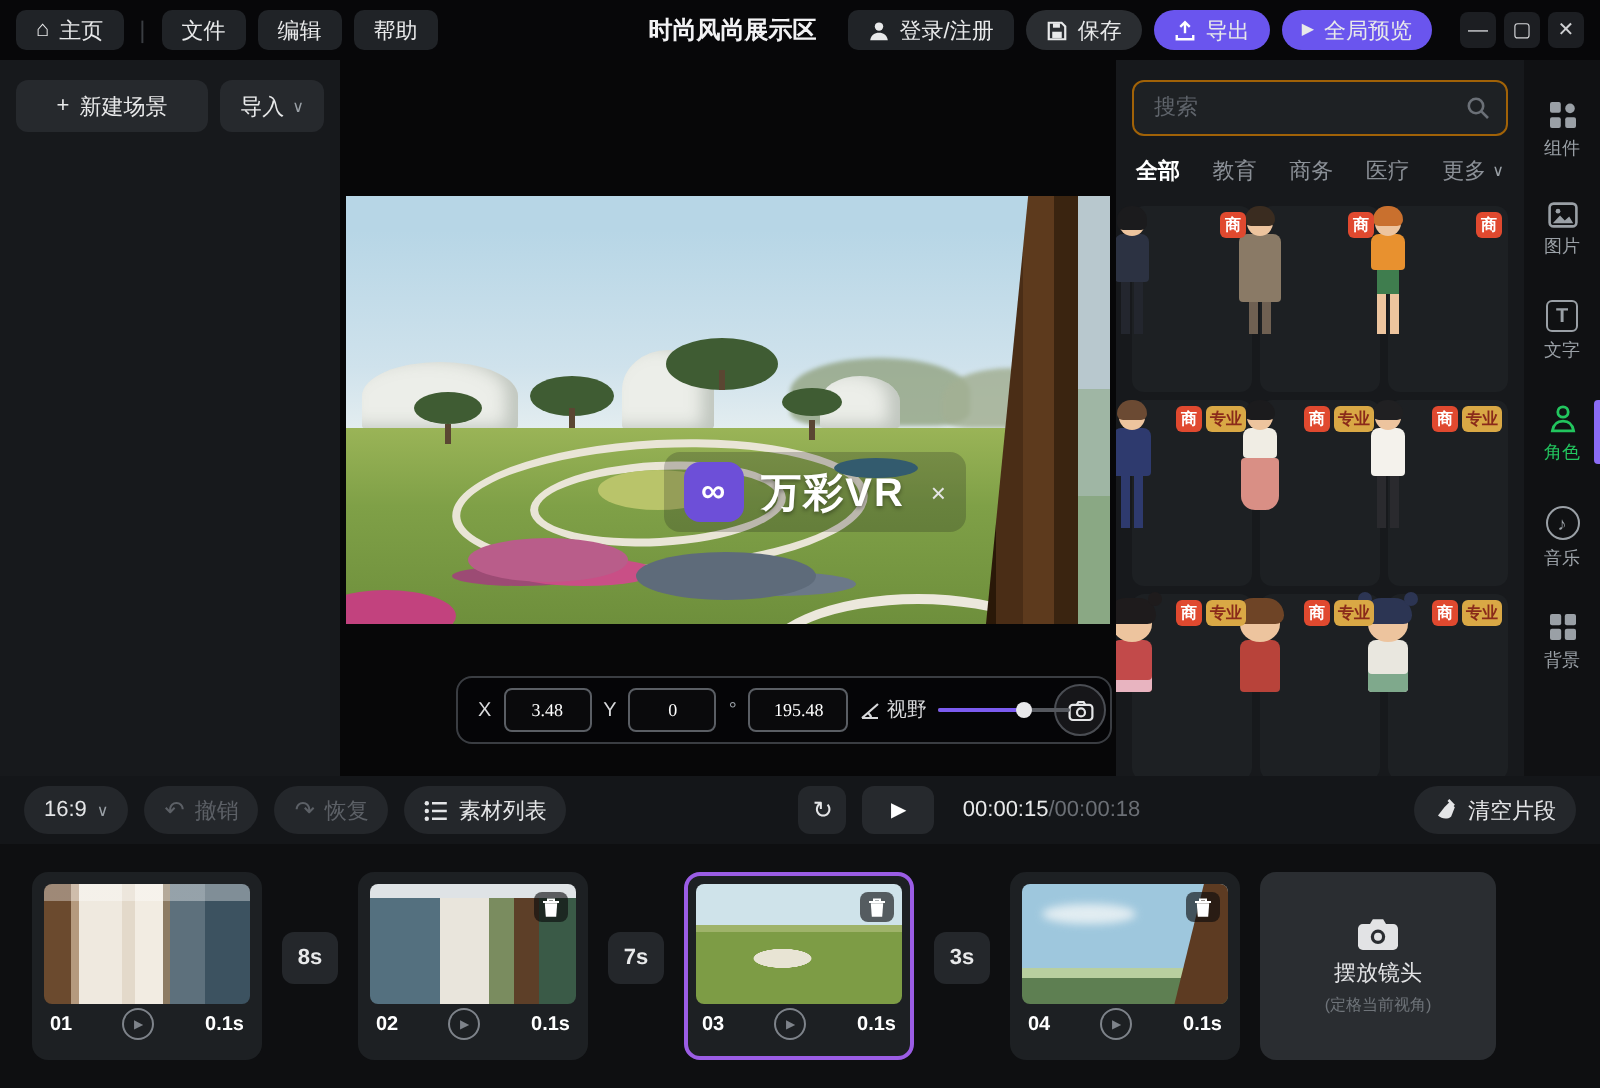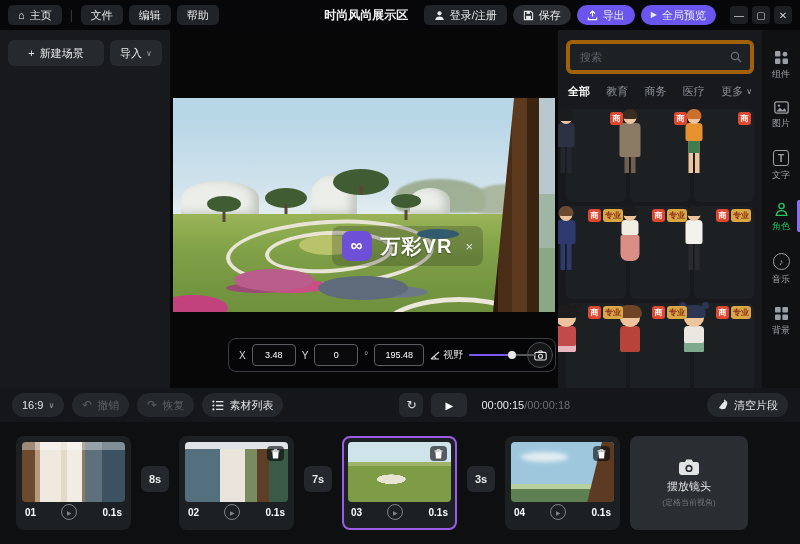--- a/index.html
+++ b/index.html
@@ -67,33 +67,33 @@
   .watermark{position:absolute;right:72px;top:128px;display:flex;align-items:center;gap:9px;
     padding:5px 10px;border-radius:8px;background:rgba(25,25,28,.22);}
   .wm-logo{width:30px;height:30px;border-radius:8px;background:#6d4fd8;color:#fff;display:flex;
     align-items:center;justify-content:center;font-size:17px;font-weight:bold;}
   .wm-name{font-size:20px;font-weight:bold;color:#fff;letter-spacing:1px;text-shadow:0 1px 2px rgba(0,0,0,.4);}
   .wm-close{font-size:13px;color:#e5e5e5;margin-left:4px;cursor:pointer;}
   .cam-controls{position:absolute;left:58px;top:308px;width:328px;height:34px;box-sizing:border-box;
     background:#050507;border:1px solid #3a3d42;border-radius:8px;display:flex;align-items:center;
     padding:0 10px;gap:6px;font-size:10px;color:#d8d9db;}
   .num-input{width:38px;height:18px;background:#0a0a0c;border:1px solid #5a5e64;border-radius:4px;
-    color:#fff;font-size:9px;text-align:center;font-family:Liberation Sans, sans-serif;}
+    color:#fff;font-size:9px;text-align:center;font-family:Liberation Serif, serif;}
   .num-input.wide{width:44px;}
   .deg{color:#9aa0a6;font-size:10px;}
   .fov-lab{display:flex;align-items:center;gap:3px;white-space:nowrap;}
   .slider{position:relative;width:66px;height:14px;flex:0 0 66px;cursor:pointer;}
   .slider .track{position:absolute;left:0;right:0;top:6px;height:2px;background:#55585e;border-radius:1px;}
   .slider .fill{position:absolute;left:0;top:6px;height:2px;width:62%;background:#7c5cf0;border-radius:1px;}
   .slider .thumb{position:absolute;left:58%;top:3px;width:8px;height:8px;border-radius:50%;background:#e9e9ec;}
   .cam-btn{width:24px;height:24px;border-radius:50%;background:#161619;border:1px solid #4a4d53;
     display:flex;align-items:center;justify-content:center;margin-left:-14px;cursor:pointer;flex:0 0 24px;}
   
   .assets{width:204px;flex:0 0 204px;background:#17191c;box-sizing:border-box;padding:10px 8px;overflow:hidden;position:relative;}
-  .search{height:26px;background:#1e2124;border:4px solid #a16207;border-radius:6px;display:flex;
+  .search{height:26px;background:#1e2124;border:1px solid #a16207;border-radius:6px;display:flex;
     align-items:center;padding:0 8px;gap:6px;}
   .search input{flex:1;background:transparent;border:0;outline:none;color:#d8d9db;font-size:11px;
     font-family:"Liberation Sans","DejaVu Sans",sans-serif;}
   .search input::placeholder{color:#5f646b;}
   .tabs{display:flex;align-items:center;justify-content:space-between;margin:10px 2px 0 2px;font-size:11px;}
   .tab{color:#8b9097;cursor:pointer;}
   .tab.active{color:#fff;font-weight:bold;}
   .tab-more{display:flex;align-items:center;gap:3px;color:#8b9097;cursor:pointer;}
   .char-grid{margin-top:10px;display:grid;grid-template-columns:repeat(3,60px);gap:4px;}
   .char-card{width:60px;height:93px;background:#1d2023;border-radius:6px;position:relative;cursor:pointer;}

